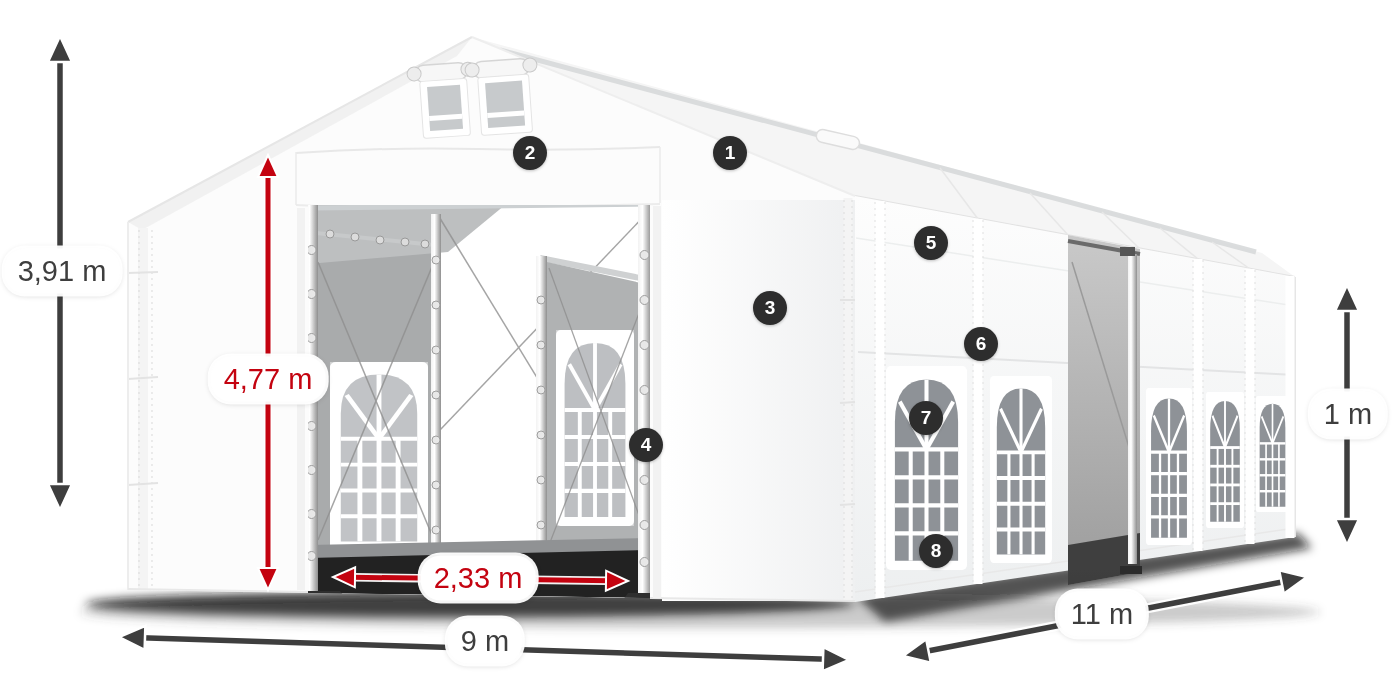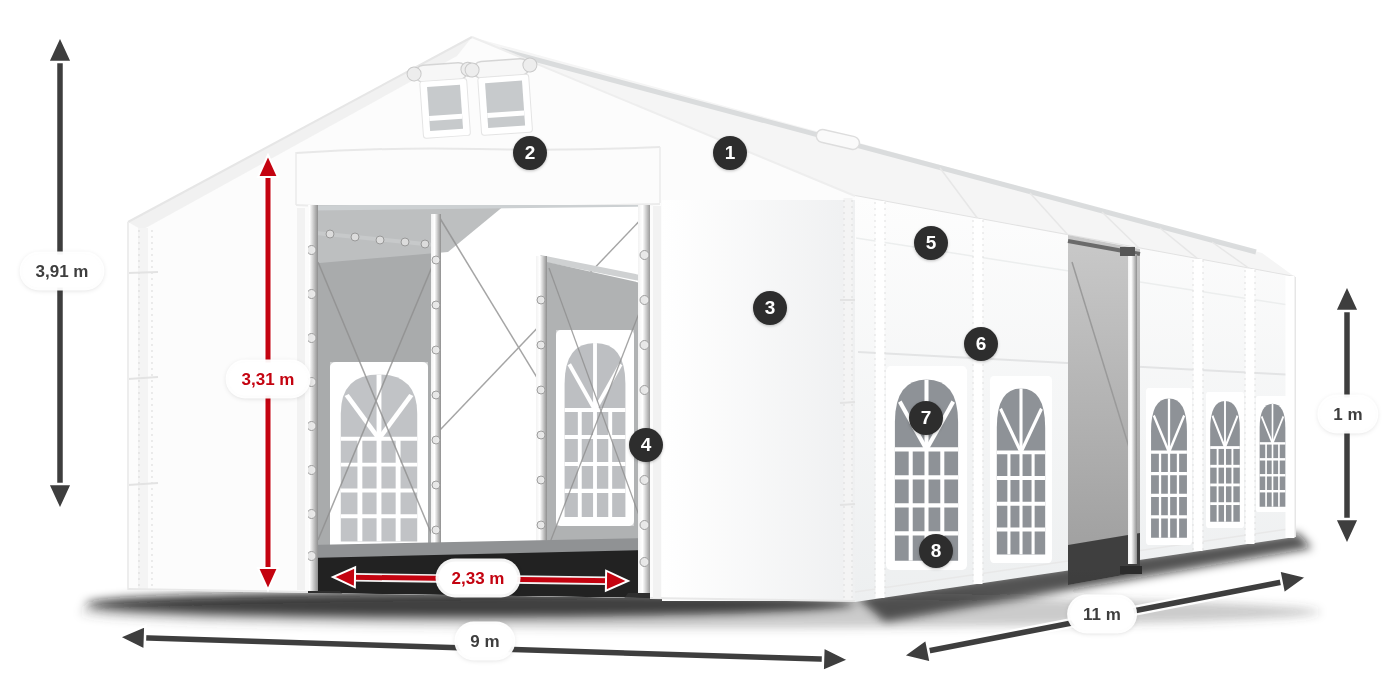--- a/index.html
+++ b/index.html
@@ -1,20 +1,20 @@
 <!DOCTYPE html>
 <html style="--accent-red: #c40310; --arrow-dark: #3e3e3e; --marker-bg: #2d2d2d; --marker-text: #ffffff; --label-bg: #ffffff; --label-text: #3e3e3e;"><head>
 <meta charset="utf-8">
 <style>
   html,body{margin:0;padding:0;background:#ffffff;}
   .stage{position:relative;width:1400px;height:700px;background:#ffffff;overflow:hidden;
          font-family:"Liberation Sans", sans-serif;}
   .stage svg{position:absolute;left:0;top:0;}
   .dim-pill{position:absolute;transform:translate(-50%,-50%);background:var(--label-bg,#ffffff);
-            color:var(--label-text,#3e3e3e);font-weight:bold;font-size:17px;line-height:1;
+            color:var(--label-text,#3e3e3e);font-weight:normal;font-size:29px;line-height:1;
             padding:8px 13px;border-radius:20px;white-space:nowrap;
             box-shadow:0 0 0 3px rgba(255,255,255,.95), 0 1px 6px rgba(0,0,0,.28);}
   .dim-pill.red{color:var(--accent-red,#c40310);}
   .marker{position:absolute;width:34px;height:34px;border-radius:50%;
           background:var(--marker-bg,#2d2d2d);color:var(--marker-text,#ffffff);
           display:flex;align-items:center;justify-content:center;
           font-weight:bold;font-size:19px;transform:translate(-50%,-50%);
           box-shadow:0 1px 3px rgba(0,0,0,.25);}
   .ln-dark{stroke:var(--arrow-dark,#3e3e3e);}
   .fill-dark{fill:var(--arrow-dark,#3e3e3e);}
@@ -317,21 +317,21 @@
 
   <g>
     <line class="casing" x1="1347" y1="309" x2="1347" y2="521" stroke-width="10"></line>
     <line class="ln-dark" x1="1347" y1="305" x2="1347" y2="525" stroke-width="5.5"></line>
     <polygon class="fill-dark" points="0,0 -26,-12 -26,12" stroke="#ffffff" stroke-width="2.5" transform="translate(1347,285) rotate(-90)"></polygon>
     <polygon class="fill-dark" points="0,0 -26,-12 -26,12" stroke="#ffffff" stroke-width="2.5" transform="translate(1347,545) rotate(90)"></polygon>
   </g>
 </svg>
 
 <div class="dim-pill" style="left:62px;top:271px;">3,91 m</div>
-<div class="dim-pill red" style="left:268px;top:379px;">3,31 m</div>
+<div class="dim-pill red" style="left:268px;top:379px;">4,77 m</div>
 <div class="dim-pill red" style="left:478px;top:578px;text-align:right;">2,33 m</div>
 <div class="dim-pill" style="left:485px;top:641px;">9 m</div>
 <div class="dim-pill" style="left:1102px;top:614px;">11 m</div>
 <div class="dim-pill" style="left:1348px;top:414px;">1 m</div>
 
 <div class="marker" style="left:730px;top:153px;">1</div>
 <div class="marker" style="left:530px;top:153px;">2</div>
 <div class="marker" style="left:770px;top:308px;">3</div>
 <div class="marker" style="left:646px;top:445px;">4</div>
 <div class="marker" style="left:931px;top:243px;">5</div>

